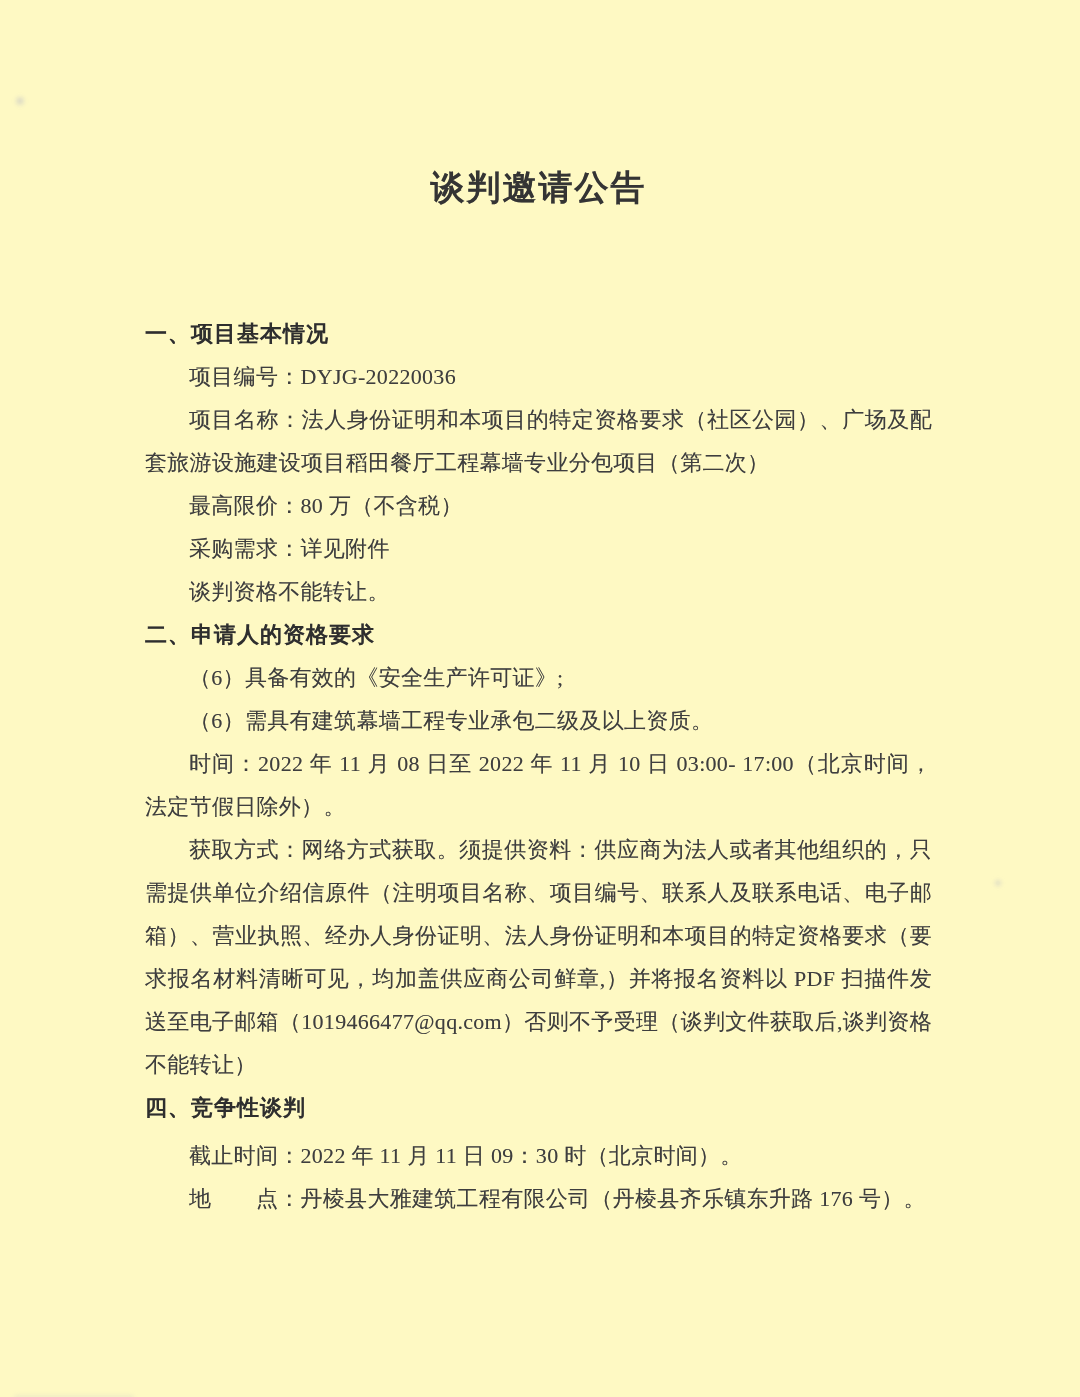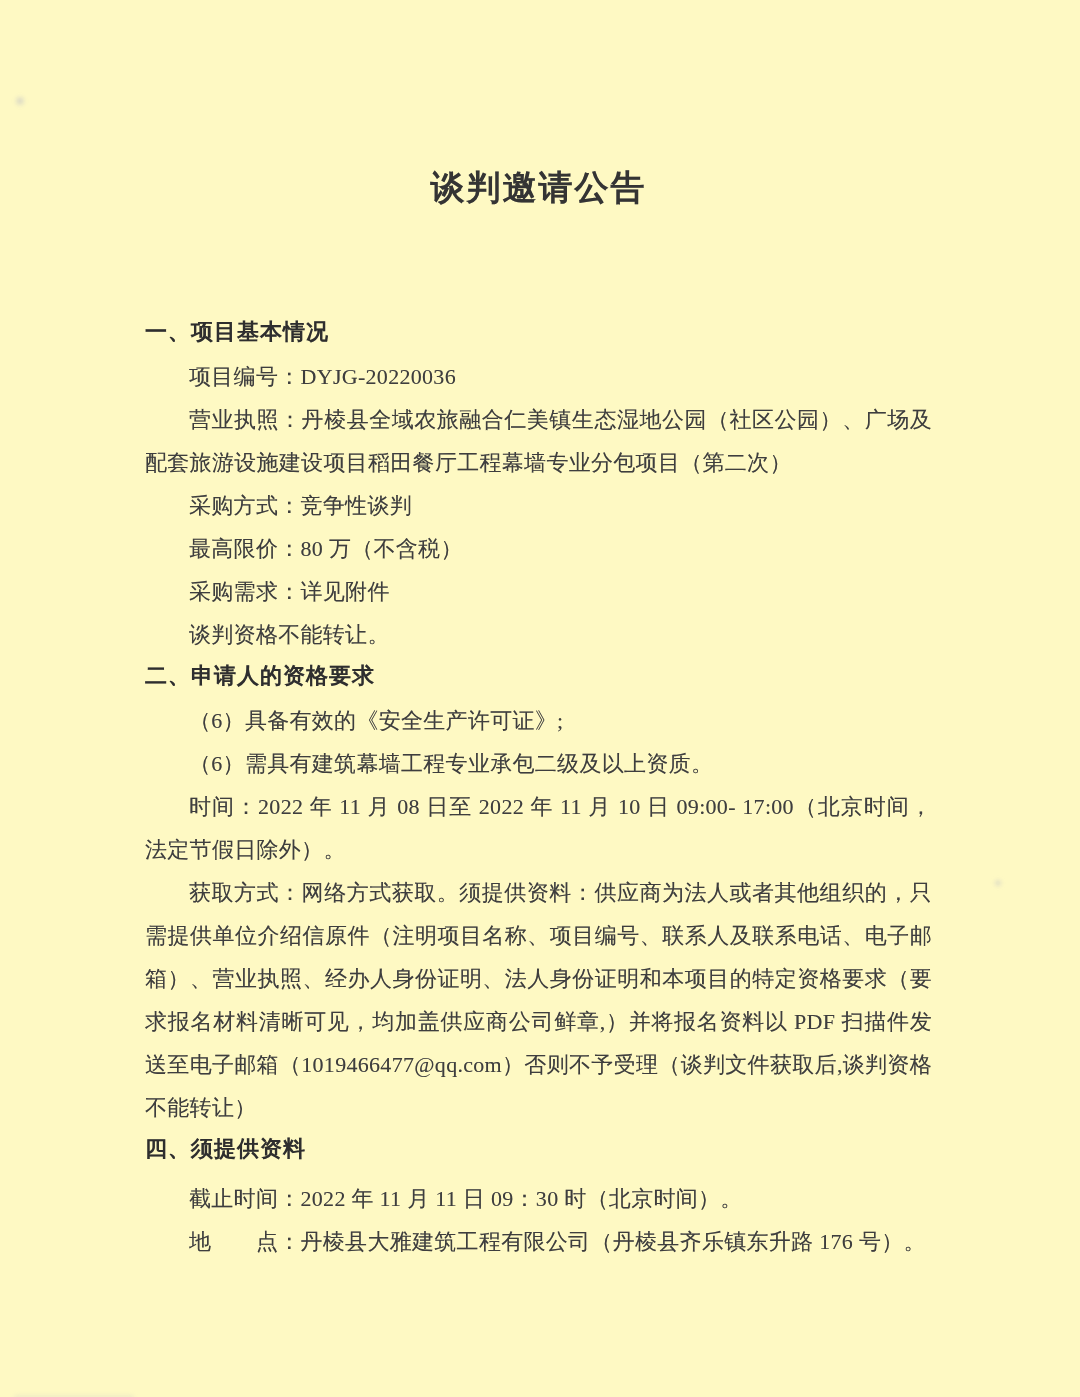--- a/index.html
+++ b/index.html
@@ -23,21 +23,21 @@
     color:#343434;
     font-family:"Liberation Serif","DejaVu Serif",serif;
   }
   .content{
     margin:0 148px 0 145px;
     font-size:22px;
     line-height:43px;
   }
   .content p{margin:0;}
   .heading{
-    font-family:Liberation Mono, monospace;
+    font-family:Liberation Serif, serif;
     font-weight:700;
     color:#2e2e2e;
     letter-spacing:1px;
   }
   .para{
     text-indent:2em;
     text-align:justify;
     letter-spacing:.3px;
   }
   .sp{margin-top:5px !important;}
@@ -53,34 +53,33 @@
 <body>
 
 <div class="page">
 
   <h1 class="title">谈判邀请公告</h1>
 
   <div class="content">
 
     <p class="heading">一、项目基本情况</p>
     <p class="para">项目编号：DYJG-20220036</p>
-    <p class="para">营业执照：丹棱县全域农旅融合仁美镇生态湿地公园（社区公园）、广场及配套旅游设施建设项目稻田餐厅工程幕墙专业分包项目（第二次）</p>
-    <p class="para">采购方式：竞争性谈判</p>
+    <p class="para">项目名称：法人身份证明和本项目的特定资格要求（社区公园）、广场及配套旅游设施建设项目稻田餐厅工程幕墙专业分包项目（第二次）</p>
     <p class="para">最高限价：80 万（不含税）</p>
     <p class="para">采购需求：详见附件</p>
     <p class="para">谈判资格不能转让。</p>
 
     <p class="heading">二、申请人的资格要求</p>
     <p class="para">（6）具备有效的《安全生产许可证》;</p>
     <p class="para">（6）需具有建筑幕墙工程专业承包二级及以上资质。</p>
 
-    <p class="para">时间：2022 年 11 月 08 日至 2022 年 11 月 10 日 09:00- 17:00（北京时间，法定节假日除外）。</p>
+    <p class="para">时间：2022 年 11 月 08 日至 2022 年 11 月 10 日 03:00- 17:00（北京时间，法定节假日除外）。</p>
     <p class="para">获取方式：网络方式获取。须提供资料：供应商为法人或者其他组织的，只需提供单位介绍信原件（注明项目名称、项目编号、联系人及联系电话、电子邮箱）、营业执照、经办人身份证明、法人身份证明和本项目的特定资格要求（要求报名材料清晰可见，均加盖供应商公司鲜章,）并将报名资料以 PDF 扫描件发送至电子邮箱（1019466477@qq.com）否则不予受理（谈判文件获取后,谈判资格不能转让）</p>
 
-    <p class="heading">四、须提供资料</p>
+    <p class="heading">四、竞争性谈判</p>
     <p class="para sp">截止时间：2022 年 11 月 11 日 09：30 时（北京时间）。</p>
     <p class="para">地　　点：丹棱县大雅建筑工程有限公司（丹棱县齐乐镇东升路 176 号）。</p>
 
   </div>
 
   <i class="smudge" style="left:16px;top:97px;width:8px;height:8px;"></i>
   <i class="smudge" style="left:995px;top:880px;width:6px;height:6px;"></i>
   <i class="smudge" style="left:14px;top:1395px;width:120px;height:6px;border-radius:2px;opacity:.25;"></i>
 
 </div>

